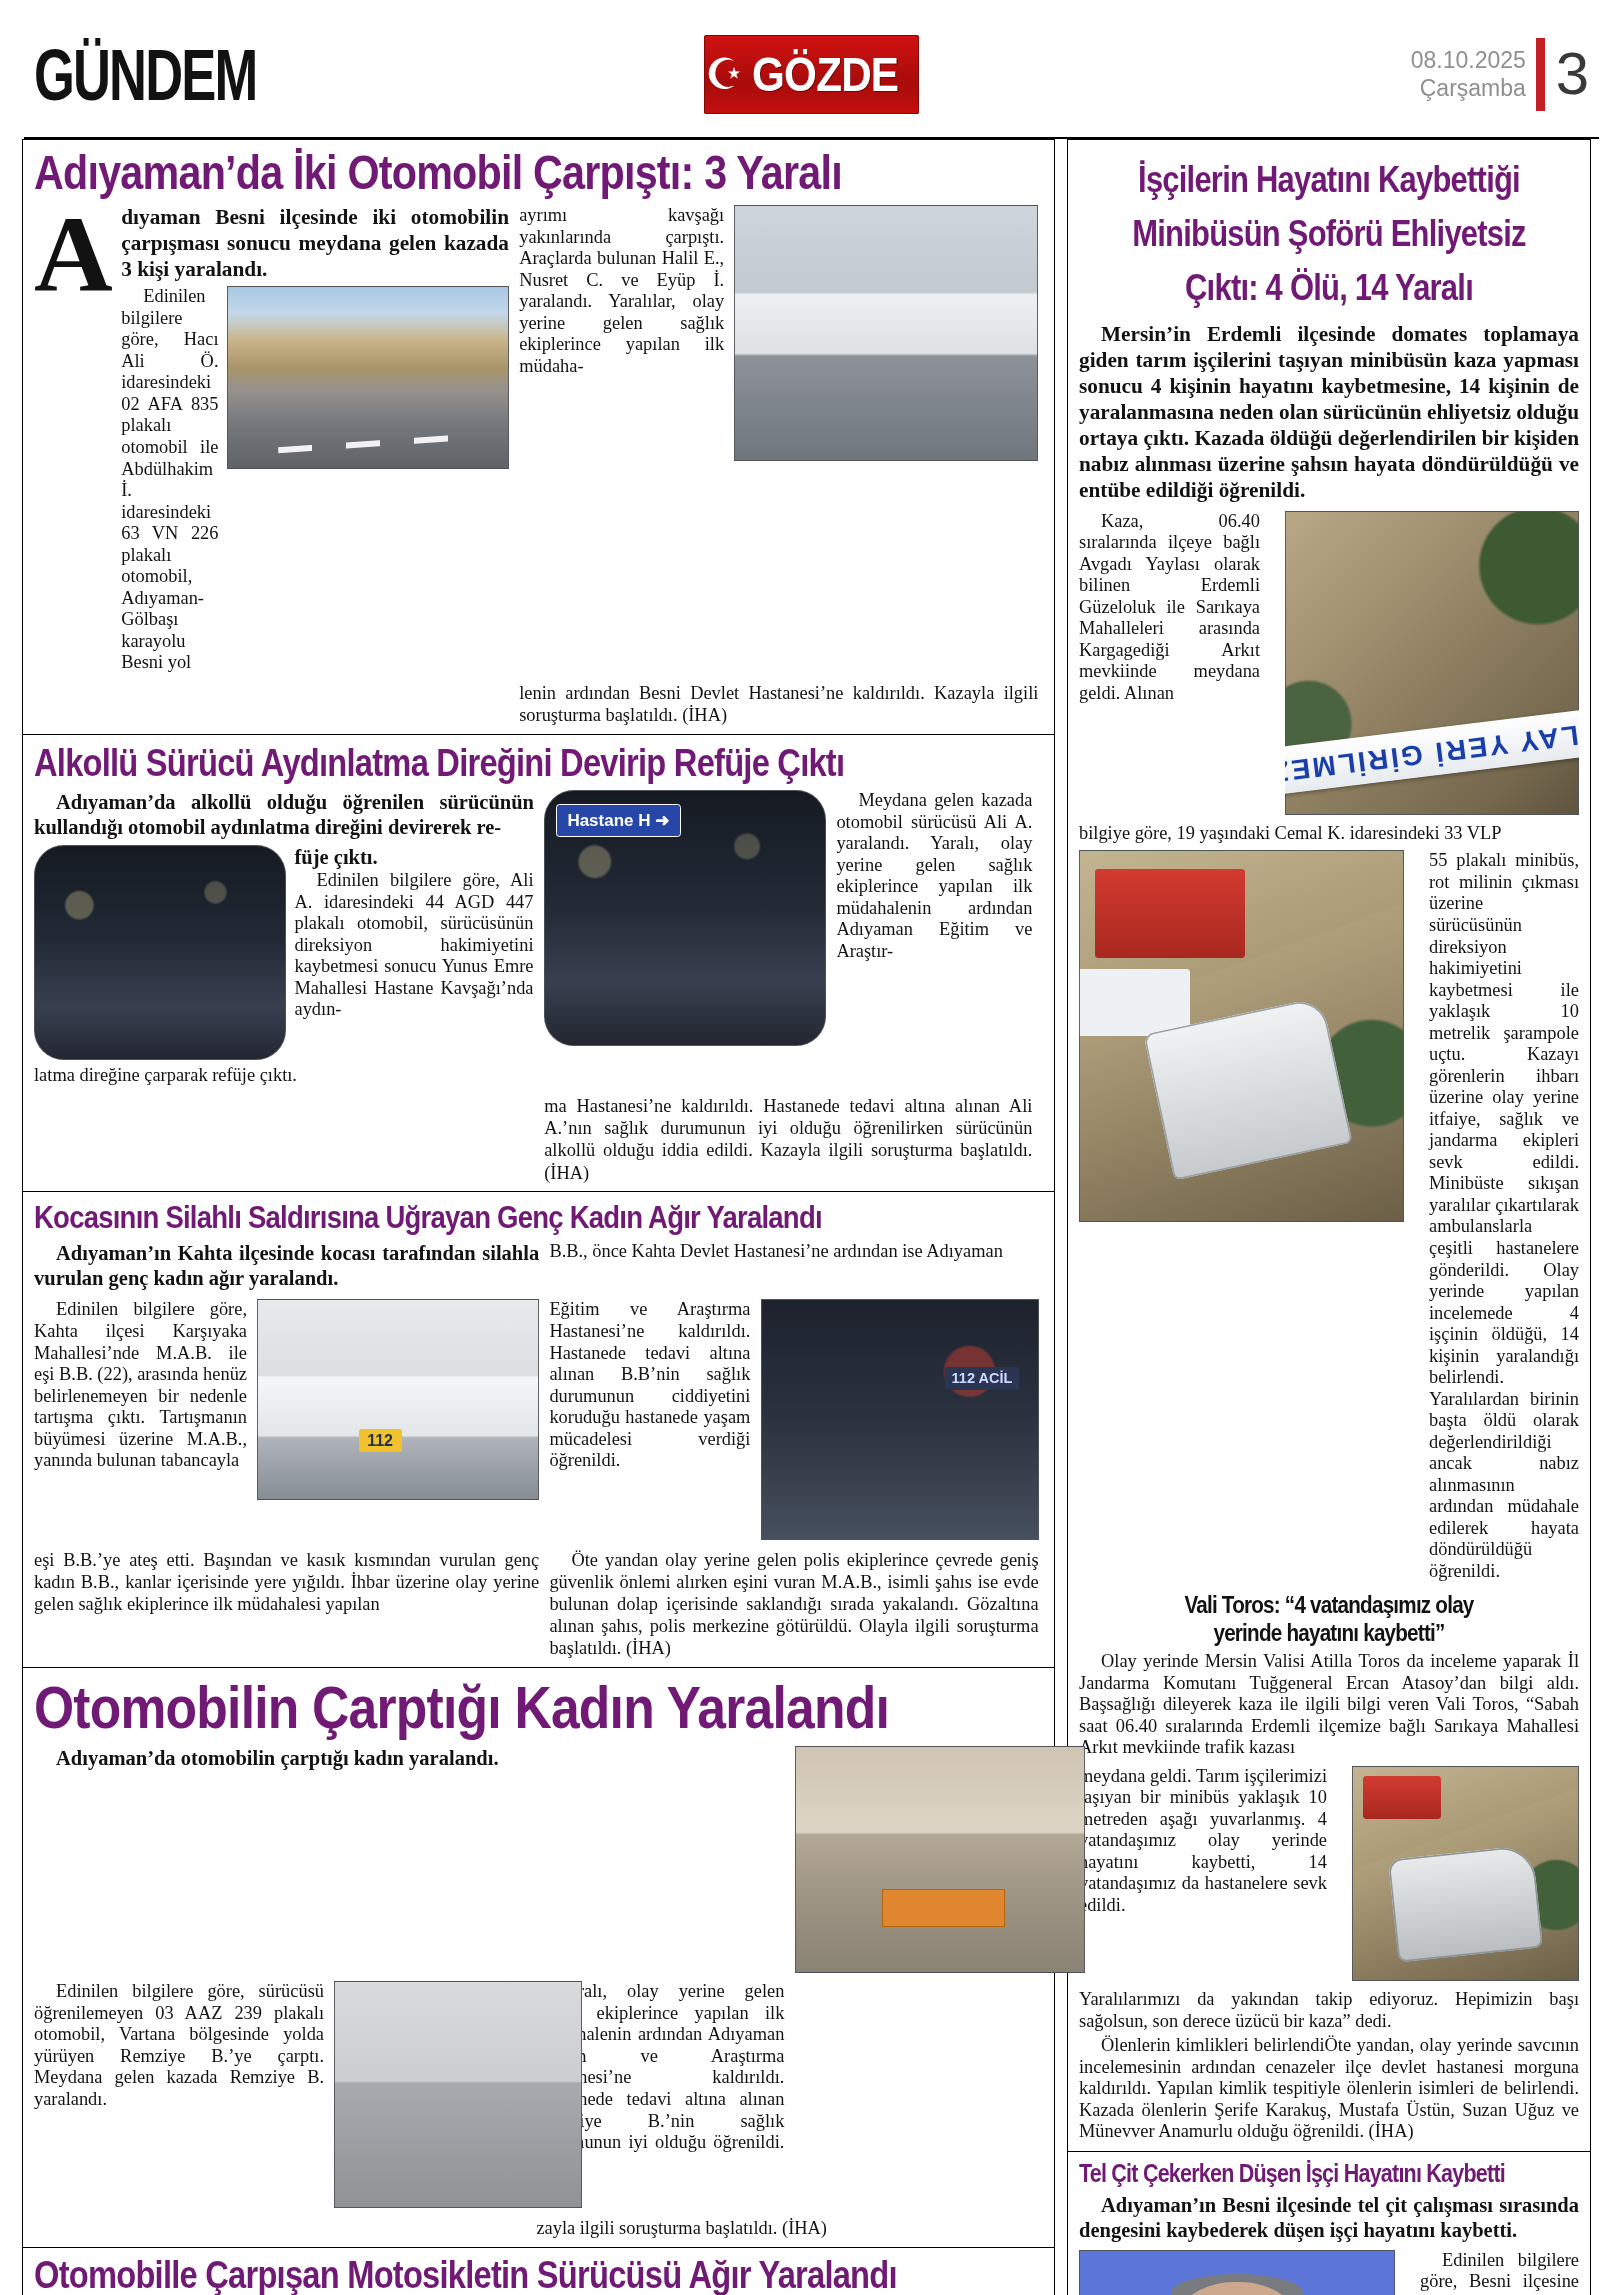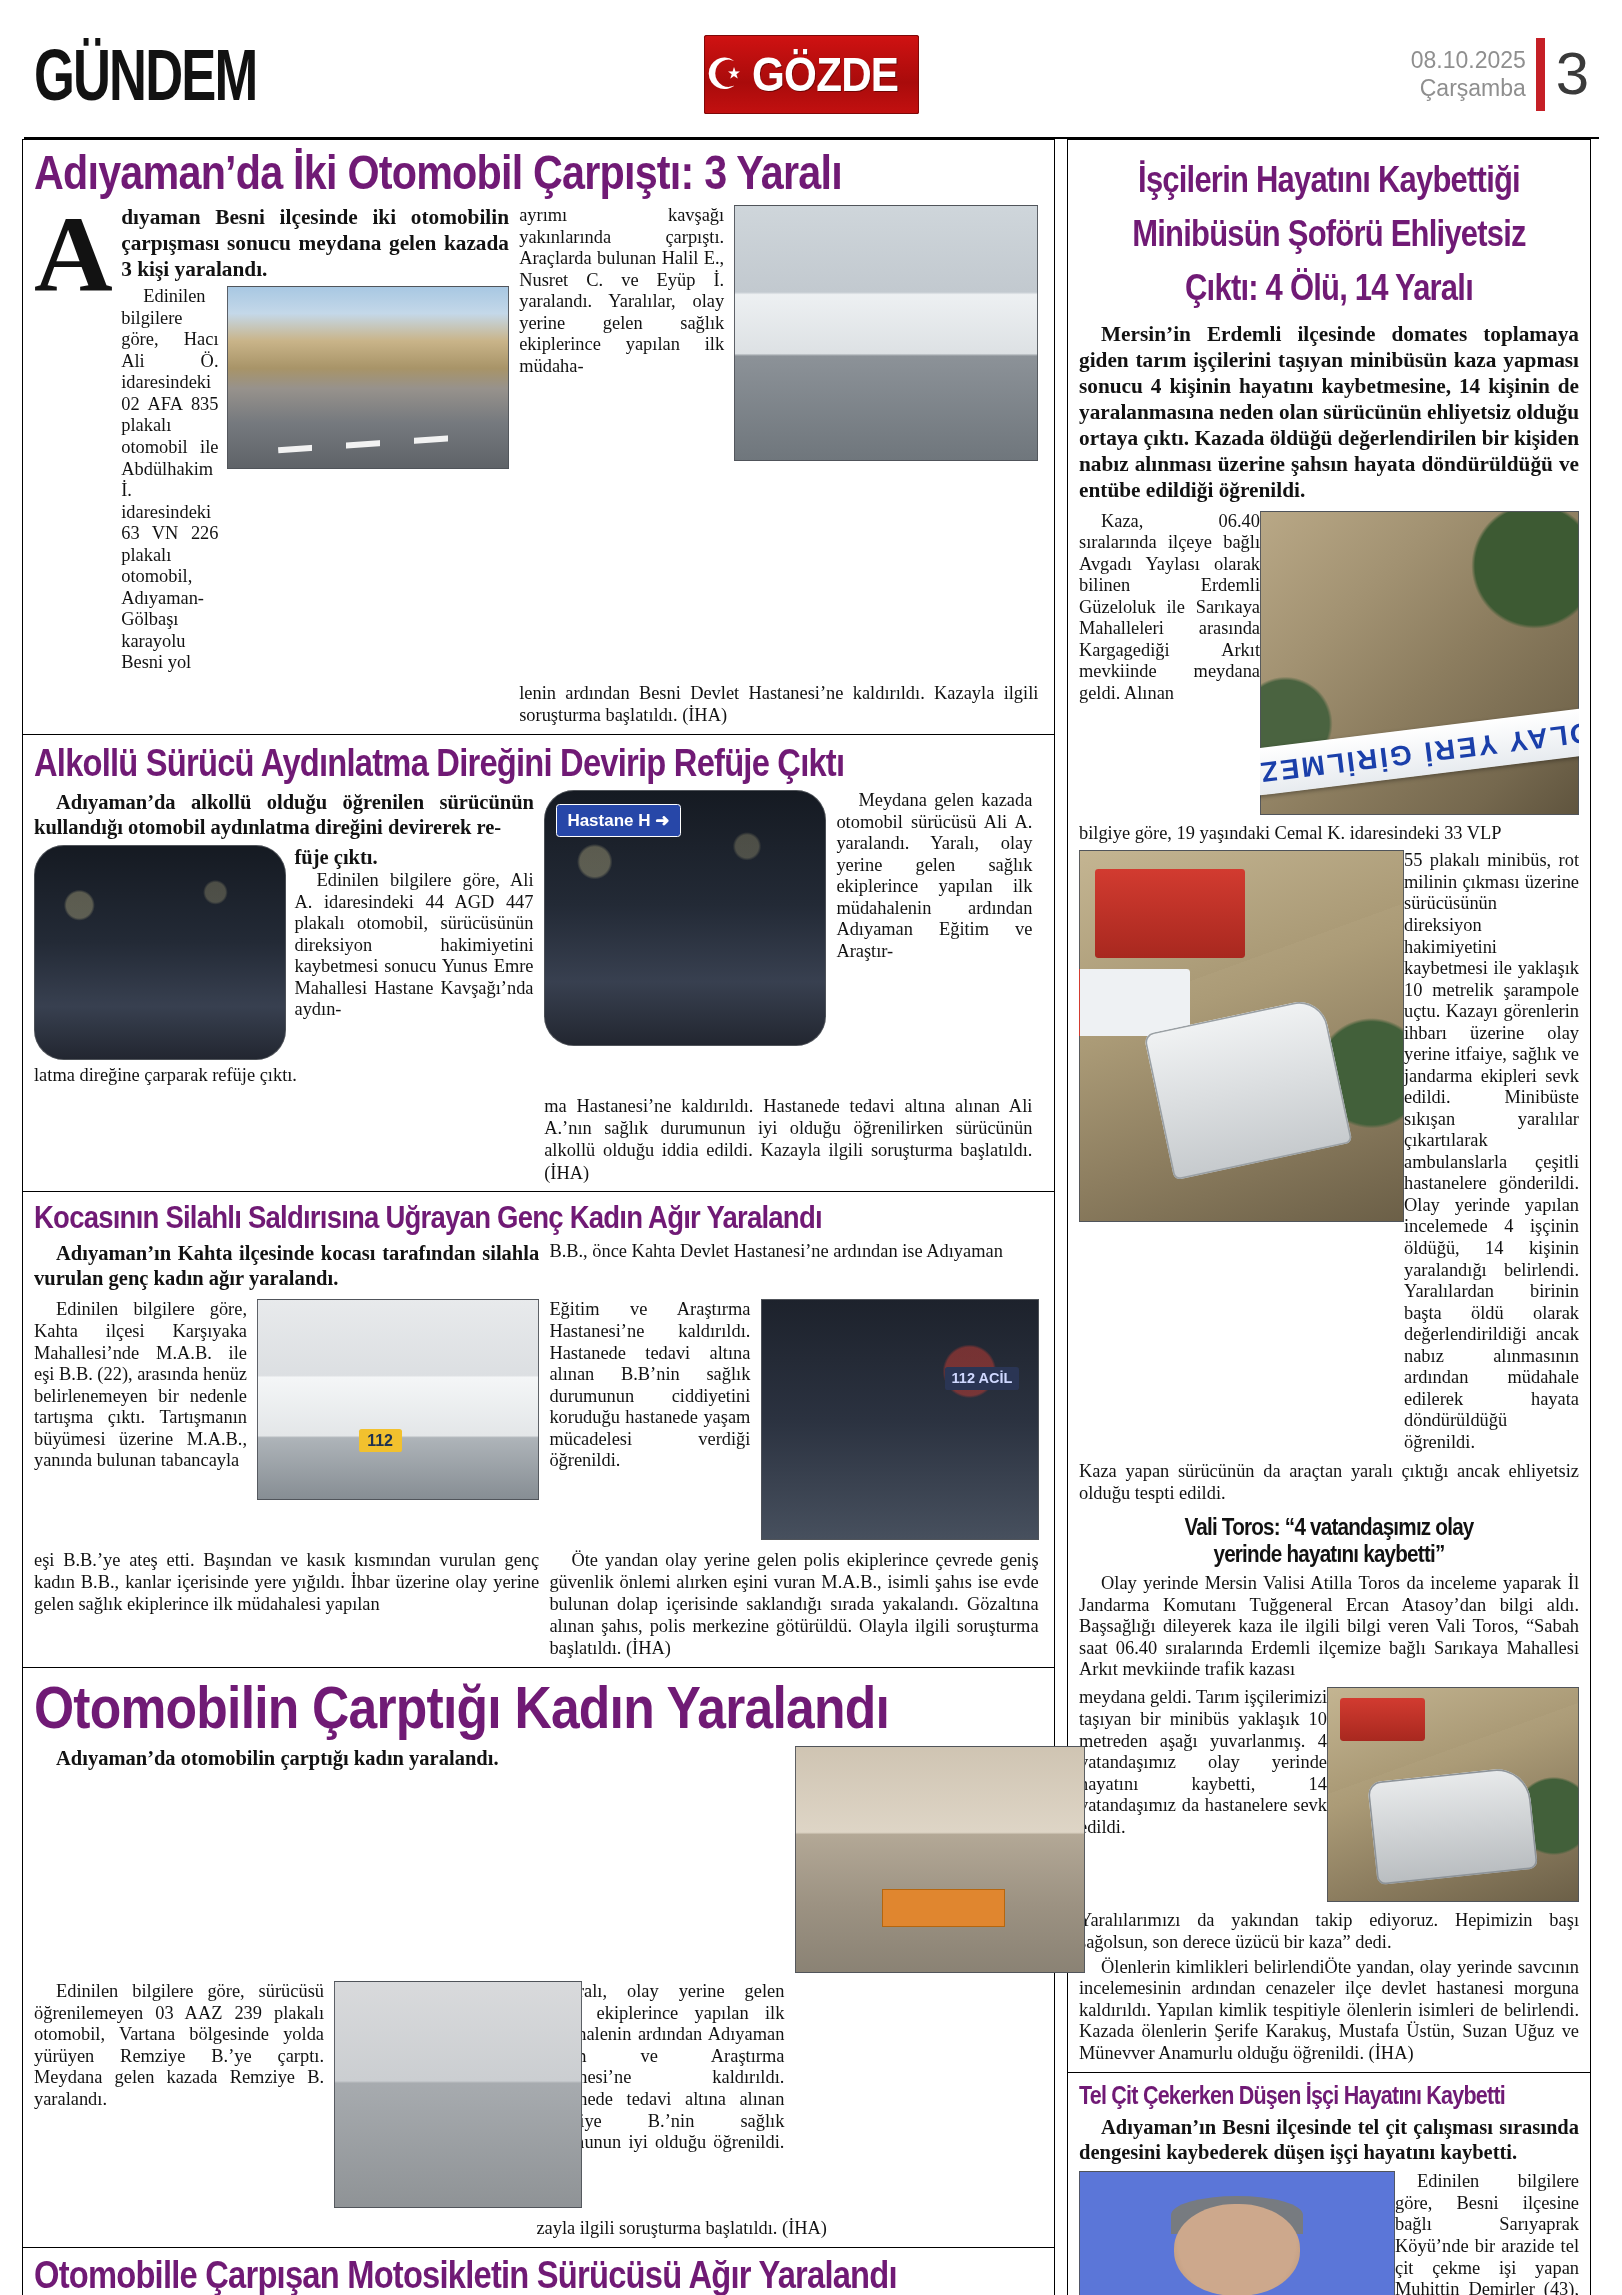--- a/index.html
+++ b/index.html
@@ -64,21 +64,21 @@
   .badge-acil{position:absolute;top:28%;right:7%;color:#cfd8ff;background:#2a3554;font-family:"Liberation Sans",sans-serif;font-weight:700;font-size:14.5px;padding:3.4px 6.8px;border-radius:2.6px;}
   
   .g{display:grid;gap:8.5px 10.2px;}
   .a1-grid{grid-template-columns:475px 205px 304px;}
   .a1-left-row{display:flex;gap:8.5px;margin-top:3.4px;}
   .dropcap{float:left;font-family:"Liberation Serif",serif;font-weight:700;font-size:109px;line-height:.78;margin:6.8px 8.5px 0 0;}
   .a2-grid{grid-template-columns:500px 282px 196px;}
   .a2-left-row{display:flex;gap:8.5px;margin-top:5.1px;}
   .a3-grid{grid-template-columns:213px 282px 201px 278px;}
   .a4-grid{grid-template-columns:290px 192px 248px 239px;}
-  .row{display:flex;gap:0;margin:6.8px 0;}
+  .row{display:flex;gap:25px;margin:6.8px 0;}
   .grow{flex:1 1 auto;}
   .span-t{font-size:18.4px;line-height:1.2;text-align:justify;}
 </style>
 </head>
 <body>
 
 <div class="page">
 
   <header class="masthead">
     <div class="section-title">GÜNDEM</div>
@@ -209,21 +209,20 @@
         </div>
         <div class="span-t">bilgiye göre, 19 yaşındaki Cemal K. idaresindeki 33 VLP</div>
         <div class="row">
           <div class="ph ph-rocks2" style="width:325px;height:372px;">
             <div class="truck"></div>
             <div class="ambmini" style="top:32%;"></div>
             <div class="bus"></div>
           </div>
           <div class="body-t grow">55 plakalı minibüs, rot milinin çıkması üzerine sürücüsünün direksiyon hakimiyetini kaybetmesi ile yaklaşık 10 metrelik şarampole uçtu. Kazayı görenlerin ihbarı üzerine olay yerine itfaiye, sağlık ve jandarma ekipleri sevk edildi. Minibüste sıkışan yaralılar çıkartılarak ambulanslarla çeşitli hastanelere gönderildi. Olay yerinde yapılan incelemede 4 işçinin öldüğü, 14 kişinin yaralandığı belirlendi. Yaralılardan birinin başta öldü olarak değerlendirildiği ancak nabız alınmasının ardından müdahale edilerek hayata döndürüldüğü öğrenildi.</div>
         </div>
-        <div class="span-t">Kaza yapan sürücünün da araçtan yaralı çıktığı ancak ehliyetsiz olduğu tespti edildi.</div>
         <div class="subhead-c">
           <span class="cond-c">Vali Toros: “4 vatandaşımız olay</span>
           <span class="cond-c">yerinde hayatını kaybetti”</span>
         </div>
         <div class="body-t ind">Olay yerinde Mersin Valisi Atilla Toros da inceleme yaparak İl Jandarma Komutanı Tuğgeneral Ercan Atasoy’dan bilgi aldı. Başsağlığı dileyerek kaza ile ilgili bilgi veren Vali Toros, “Sabah saat 06.40 sıralarında Erdemli ilçemize bağlı Sarıkaya Mahallesi Arkıt mevkiinde trafik kazası</div>
         <div class="row">
           <div class="body-t" style="width:248px;">meydana geldi. Tarım işçilerimizi taşıyan bir minibüs yaklaşık 10 metreden aşağı yuvarlanmış. 4 vatandaşımız olay yerinde hayatını kaybetti, 14 vatandaşımız da hastanelere sevk edildi.</div>
           <div class="ph ph-rocks2 grow" style="height:215px;">
             <div class="truck" style="width:34%;height:20%;"></div>
             <div class="bus2"></div>

